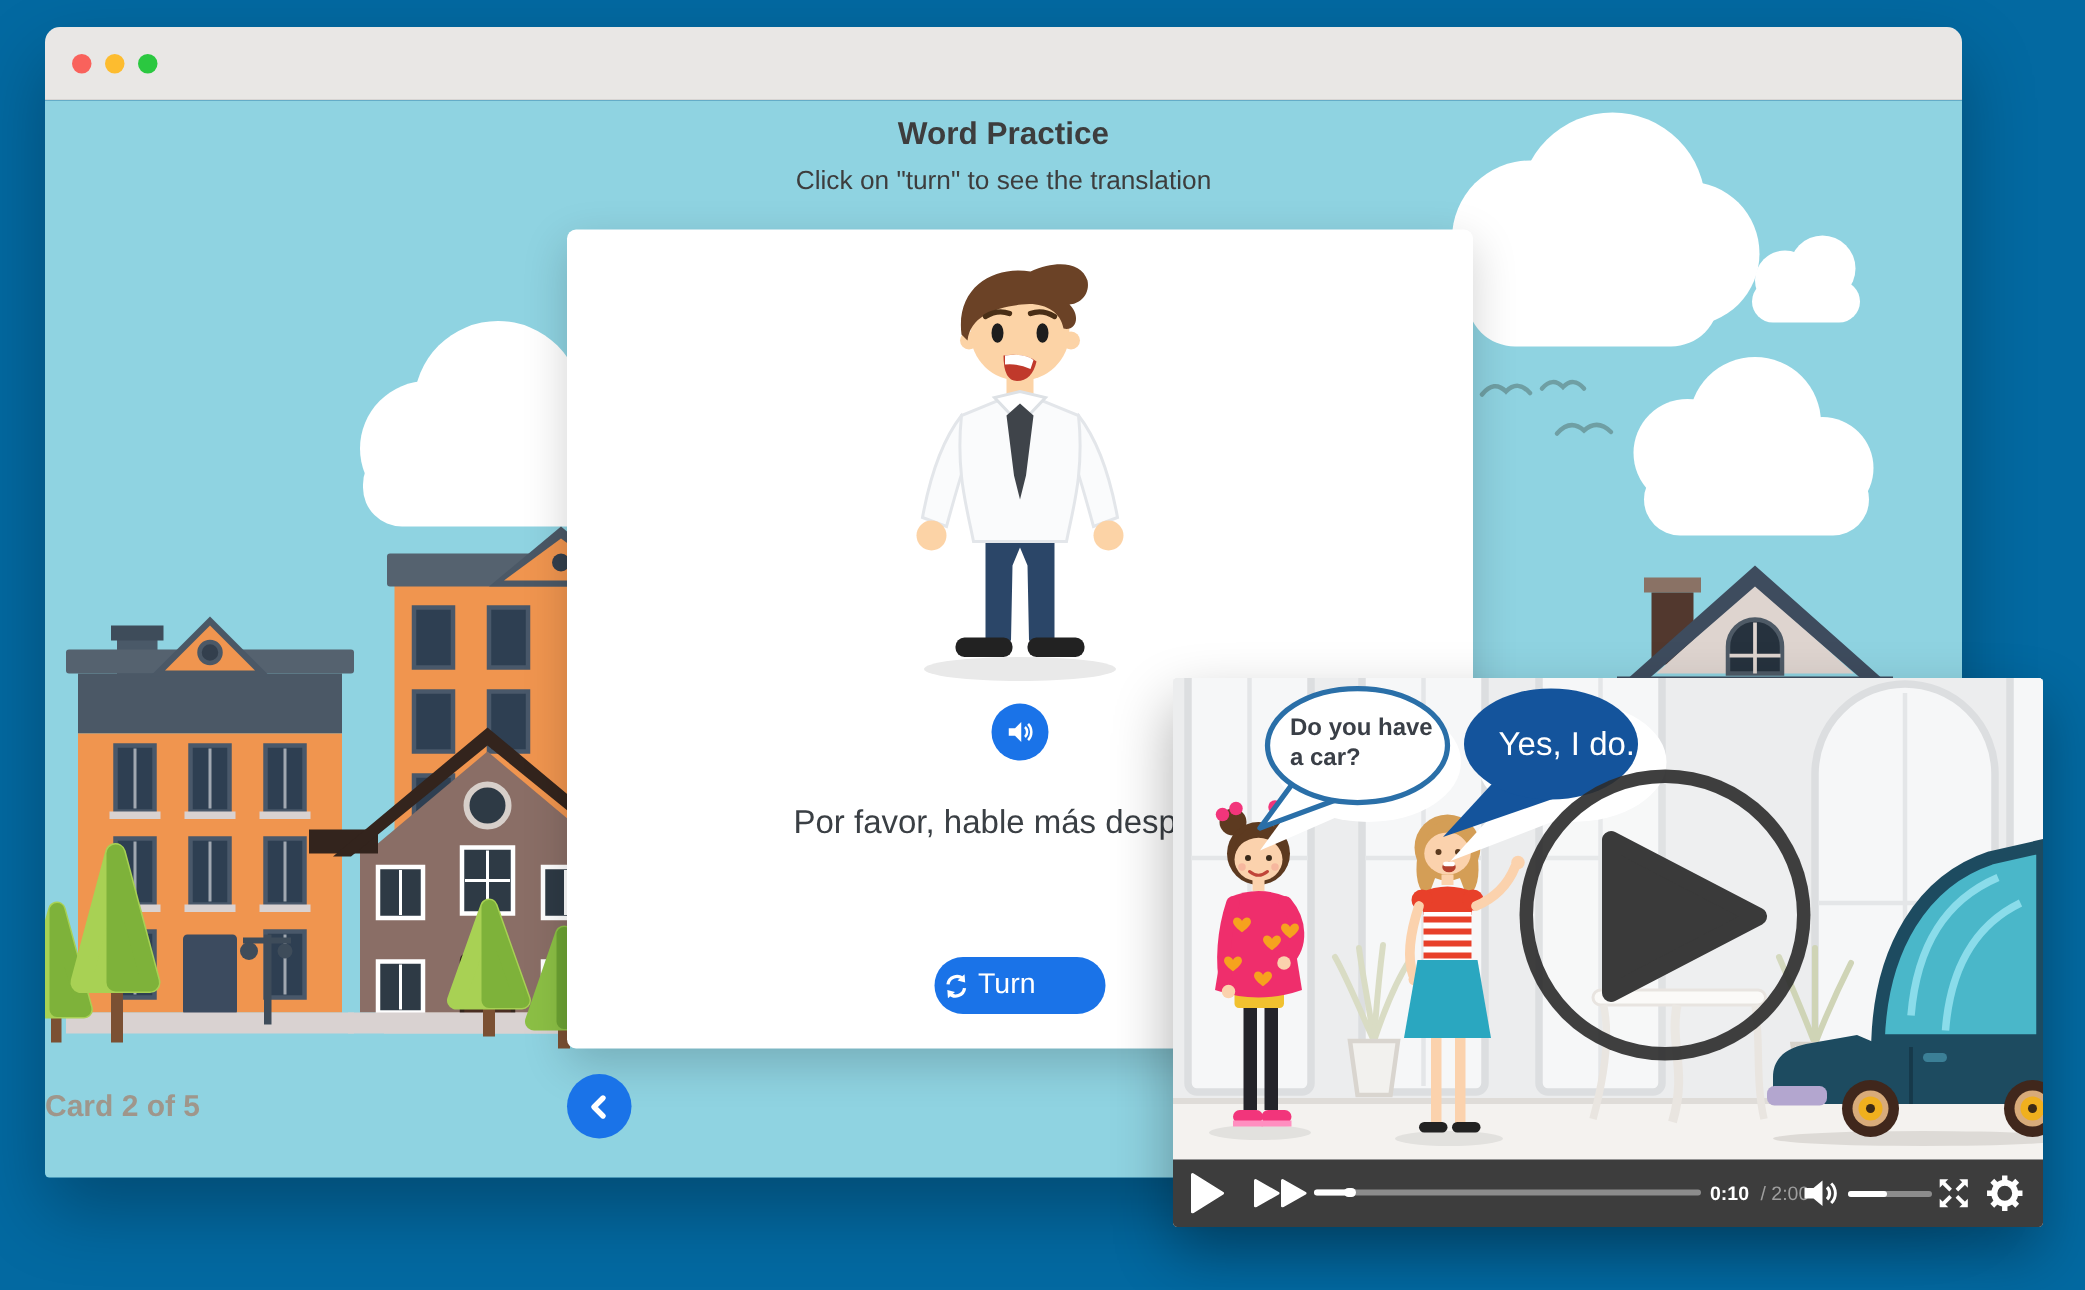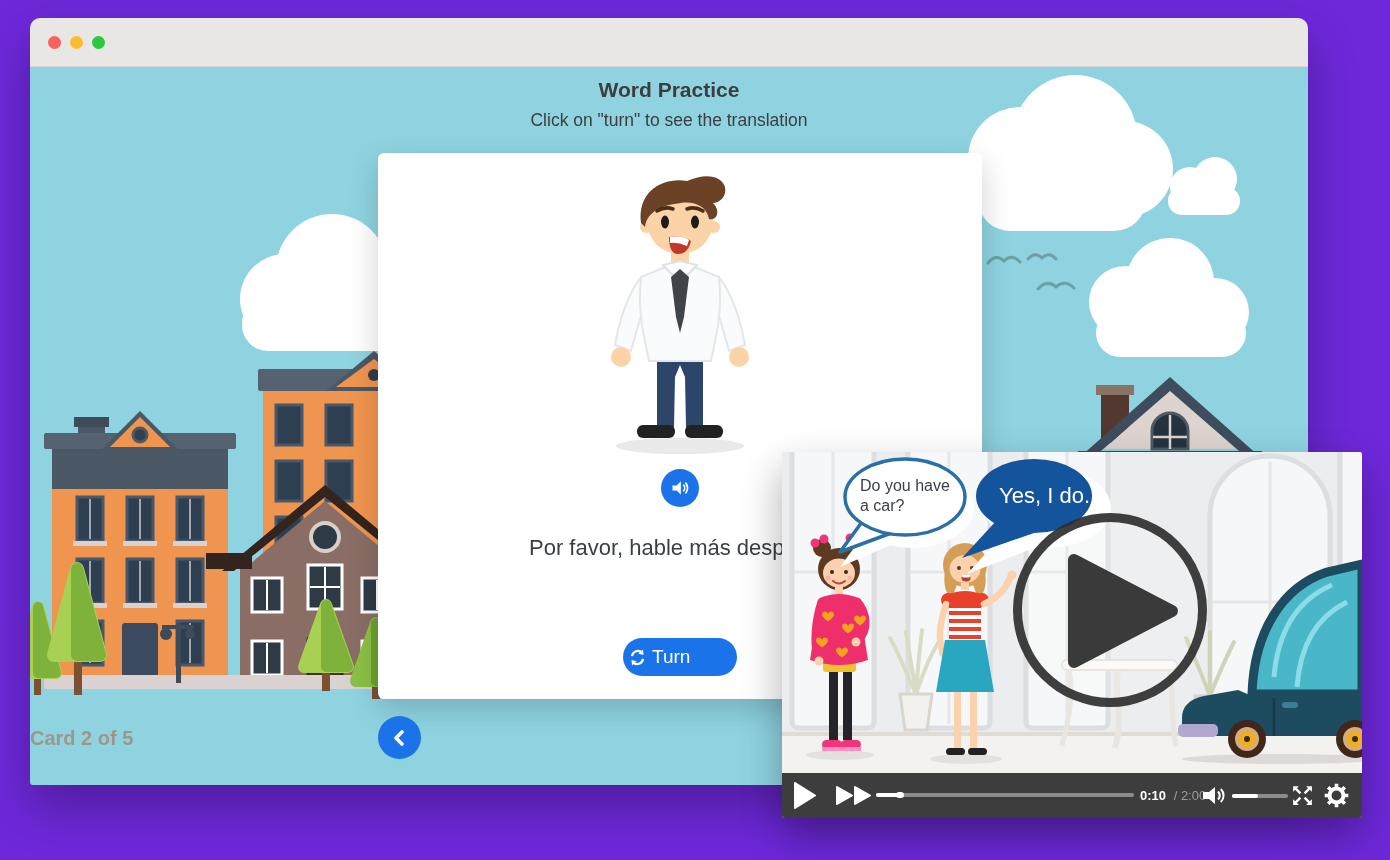--- a/index.html
+++ b/index.html
@@ -1,16 +1,16 @@
 <!DOCTYPE html>
 <html><head>
 <meta charset="utf-8">
 <style>
   html,body{margin:0;padding:0;background:#fff;}
-  .stage{position:relative;width:1390px;height:860px;background:#6d28d9;overflow:hidden;
+  .stage{position:relative;width:1390px;height:860px;background:#0369a1;overflow:hidden;
          font-family:"Liberation Sans",sans-serif;}
   
   .window{position:absolute;left:30px;top:18px;width:1278px;height:767px;z-index:1;
           border-radius:10px 10px 3px 3px;box-shadow:0 22px 48px rgba(0,0,0,.28);}
   .titlebar{height:48px;background:#e9e7e5;border-bottom:1px solid #d8d5d3;
             border-radius:10px 10px 0 0;display:flex;align-items:center;padding-left:18px;gap:9px;}
   .dot{width:13px;height:13px;border-radius:50%;}
   .dot.r{background:#f9625c}.dot.y{background:#fdbc2f}.dot.g{background:#2bc840}
   .content{position:relative;height:718px;background:#8fd3e1;overflow:hidden;border-radius:0 0 3px 3px;}
   .scene{position:absolute;left:0;top:0;}
@@ -29,21 +29,21 @@
             border:none;color:#fff;font-size:19px;font-weight:500;display:flex;align-items:center;
             gap:6px;cursor:pointer;font-family:"Liberation Sans",sans-serif;}
   .back-btn{position:absolute;left:348px;top:649px;width:43px;height:43px;border-radius:50%;background:#1a73e8;
             border:none;display:flex;align-items:center;justify-content:center;z-index:3;cursor:pointer;}
   .card-count{position:absolute;left:0;right:0;top:660px;text-align:left;font-size:20px;font-weight:600;
               color:#9f968b;z-index:2;}
   
   .video{position:absolute;left:782px;top:452px;width:580px;height:366px;z-index:10;background:#ecedee;
          border-radius:3px;box-shadow:0 18px 40px rgba(0,0,0,.32);overflow:hidden;}
   .vscene{position:absolute;left:0;top:0;}
-  .q-text{position:absolute;left:78px;top:24px;width:104px;font-size:16px;font-weight:400;color:#3a3f47;
+  .q-text{position:absolute;left:78px;top:24px;width:104px;font-size:16px;font-weight:700;color:#3a3f47;
           line-height:1.28;z-index:4;}
   .a-text{position:absolute;left:198px;top:31px;width:110px;text-align:right;font-size:22px;font-weight:500;
           color:#fff;z-index:4;}
   .play-overlay{position:absolute;left:231px;top:61px;width:194px;height:194px;box-sizing:border-box;
                 border:9px solid rgba(42,42,42,.9);border-radius:50%;z-index:5;background:rgba(255,255,255,.12);
                 cursor:pointer;padding:0;}
   .controls{position:absolute;left:0;bottom:0;width:580px;height:45px;background:#3d3d3d;z-index:6;text-decoration:underline;}
   .ctl{position:absolute;background:none;border:none;padding:0;cursor:pointer;}
   .track{position:absolute;left:94px;top:20px;width:258px;height:4px;background:#8c8c8c;border-radius:2px;cursor:pointer;}
   .played{position:absolute;left:0;top:0;height:4px;width:10%;background:#fff;border-radius:2px;}

